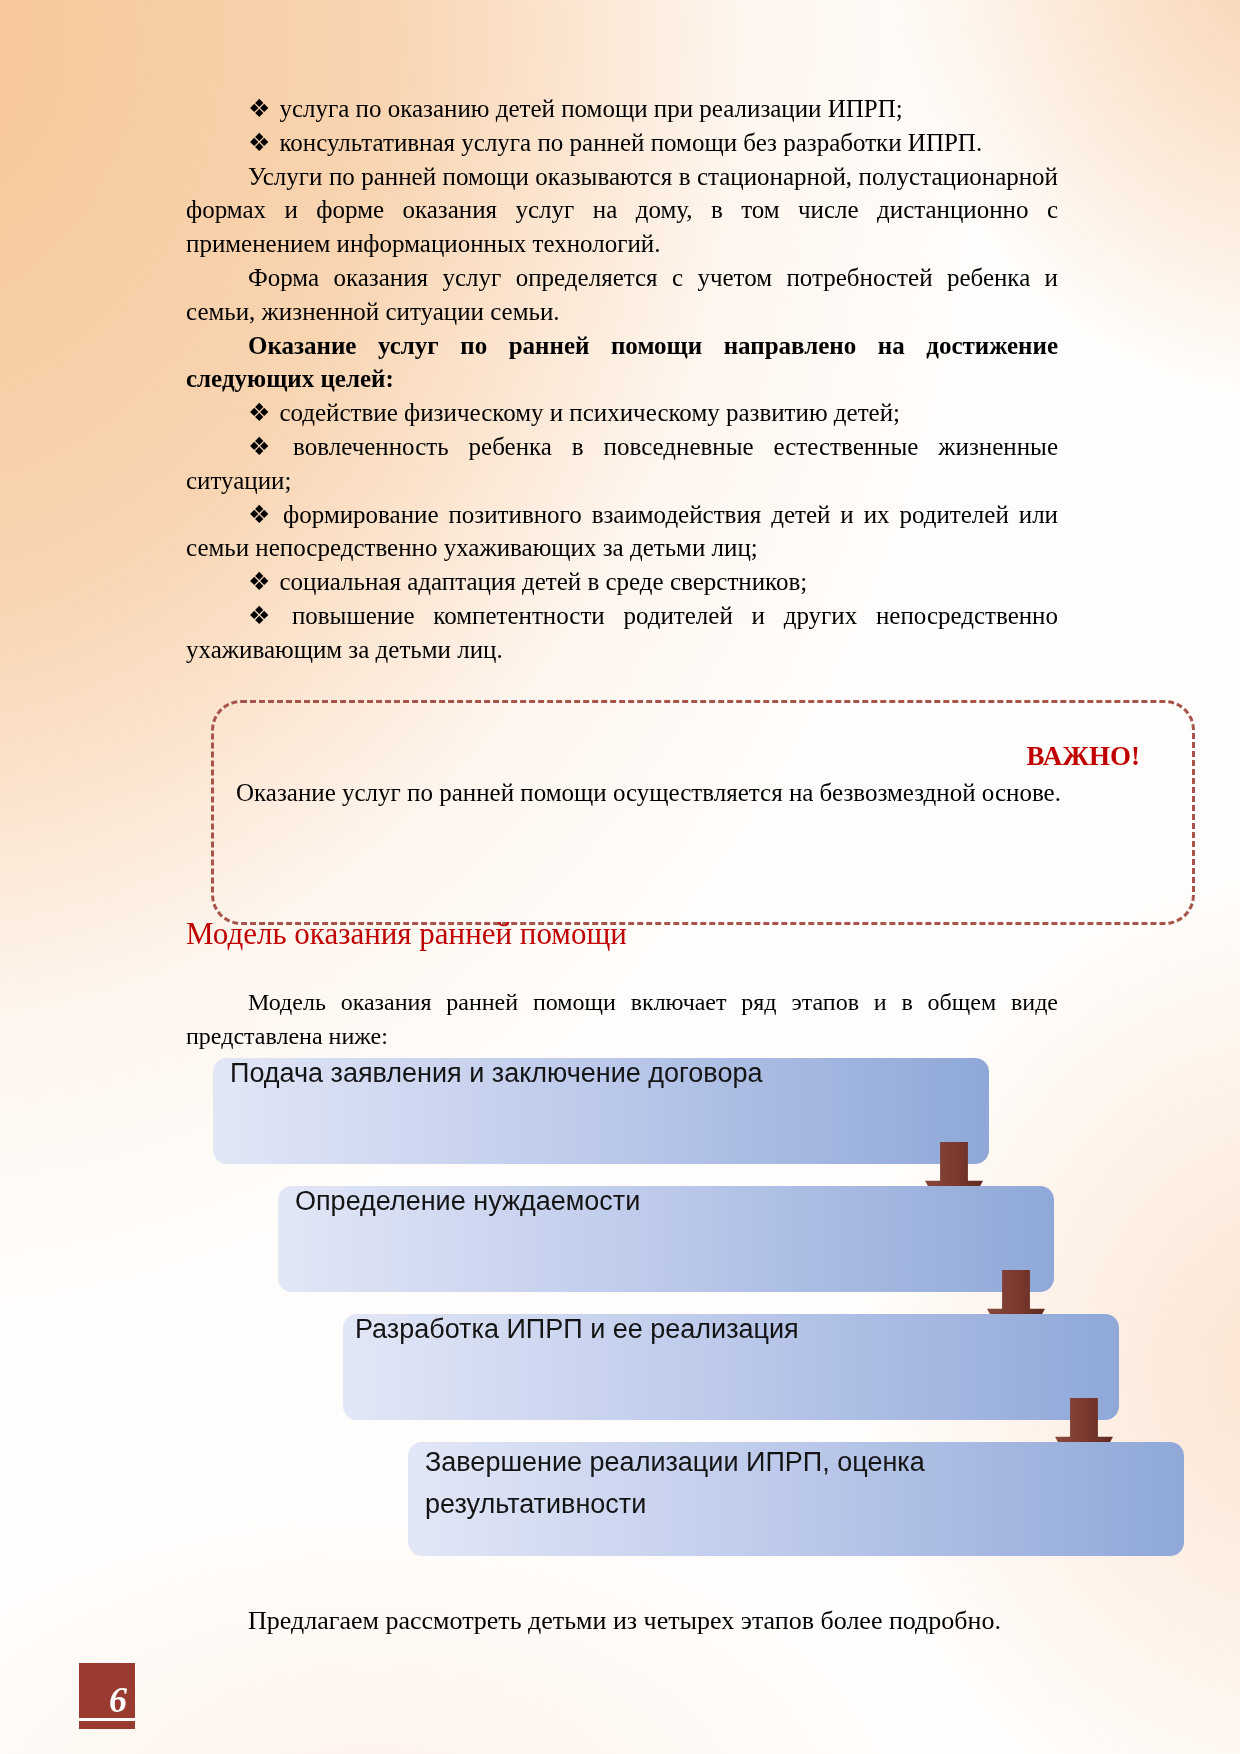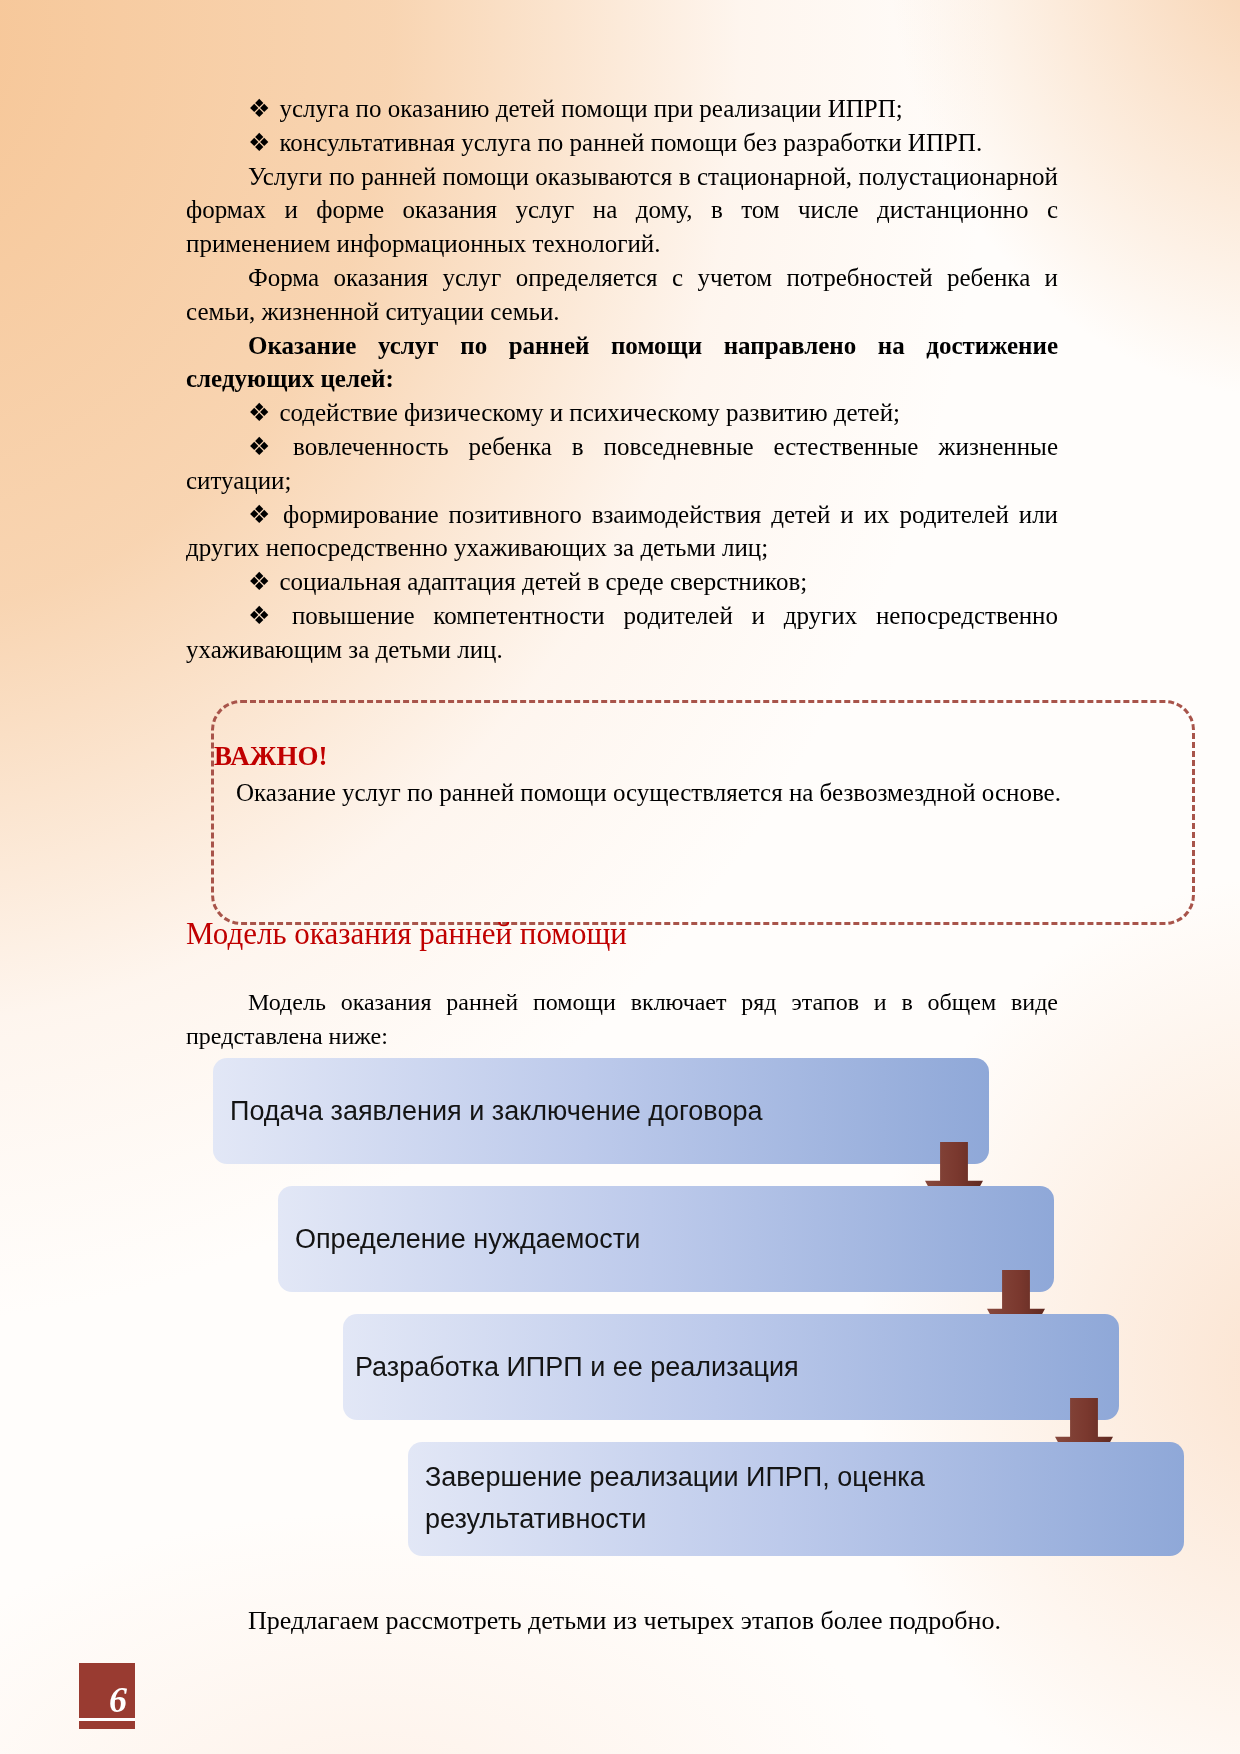--- a/index.html
+++ b/index.html
@@ -29,41 +29,41 @@
   p.indent{text-indent:62px;}
   p.bold{font-weight:bold;}
   .marker{padding-right:9px;}
   .important-box{
     position:absolute;left:211px;top:700px;width:984px;height:225px;
     box-sizing:border-box;
     border:3px dashed #a8544a;border-radius:30px;
   }
   .imp-title{
     margin-top:38px;padding-right:52px;
-    color:#c00000;font-weight:bold;font-size:27px;
+    text-align:right;color:#c00000;font-weight:bold;font-size:27px;
   }
   .imp-text{
     margin-top:0;padding:0 52px 0 22px;
     font-size:25px;line-height:42px;text-align:justify;
   }
   .section-heading{
     position:absolute;left:186px;top:916px;
     font-size:31px;color:#c00000;font-weight:normal;
   }
   .section-intro{
     position:absolute;left:186px;top:986px;width:872px;
     font-size:24px;line-height:33.8px;text-align:justify;text-indent:62px;
   }
   .step{
     position:absolute;width:776px;height:106px;box-sizing:border-box;
     border-radius:14px;
     background:linear-gradient(to right,#e2e7f6 0%,#bdcaeb 48%,#8fa8d8 100%);
     font-family:"Liberation Sans", sans-serif;
     font-size:27px;color:#141414;
-    display:flex;align-items:center;
+    display:flex;align-items:flex-start;
     padding-left:17px;
   }
   .step-1{left:213px;top:1058px;}
   .step-2{left:278px;top:1186px;}
   .step-3{left:343px;top:1314px;padding-left:12px;}
   .step-4{left:408px;top:1442px;height:114px;line-height:1.55;}
   .step-4 .step-label{display:block;max-width:560px;}
   .arrow{
     position:absolute;width:58px;height:92px;
     background:linear-gradient(to right,#87493d 0%,#7a382e 55%,#5f2a21 100%);
@@ -95,21 +95,21 @@
 <div class="page">
 
   <div class="text-block">
     <p class="indent"><span class="marker">❖</span><span>услуга по оказанию детей помощи при реализации ИПРП;</span></p>
     <p class="indent"><span class="marker">❖</span><span>консультативная услуга по ранней помощи без разработки ИПРП.</span></p>
     <p class="indent">Услуги по ранней помощи оказываются в стационарной, полустационарной формах и форме оказания услуг на дому, в том числе дистанционно с применением информационных технологий.</p>
     <p class="indent">Форма оказания услуг определяется с учетом потребностей ребенка и семьи, жизненной ситуации семьи.</p>
     <p class="indent bold">Оказание услуг по ранней помощи направлено на достижение следующих целей:</p>
     <p class="indent"><span class="marker">❖</span><span>содействие физическому и психическому развитию детей;</span></p>
     <p class="indent"><span class="marker">❖</span><span>вовлеченность ребенка в повседневные естественные жизненные ситуации;</span></p>
-    <p class="indent"><span class="marker">❖</span><span>формирование позитивного взаимодействия детей и их родителей или других непосредственно ухаживающих за детьми лиц;</span></p>
+    <p class="indent"><span class="marker">❖</span><span>формирование позитивного взаимодействия детей и их родителей или семьи непосредственно ухаживающих за детьми лиц;</span></p>
     <p class="indent"><span class="marker">❖</span><span>социальная адаптация детей в среде сверстников;</span></p>
     <p class="indent"><span class="marker">❖</span><span>повышение компетентности родителей и других непосредственно ухаживающим за детьми лиц.</span></p>
   </div>
 
   <div class="important-box">
     <div class="imp-title">ВАЖНО!</div>
     <div class="imp-text">Оказание услуг по ранней помощи осуществляется на безвозмездной основе.</div>
   </div>
 
   <div class="section-heading">Модель оказания ранней помощи</div>

